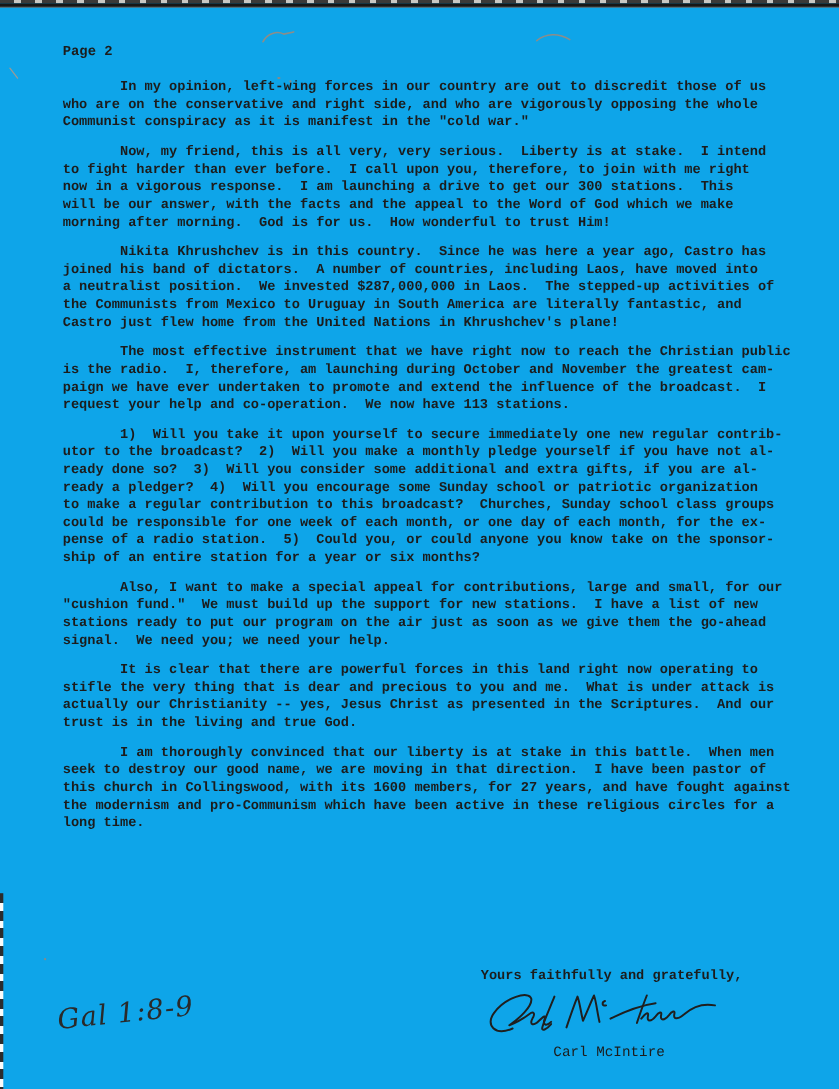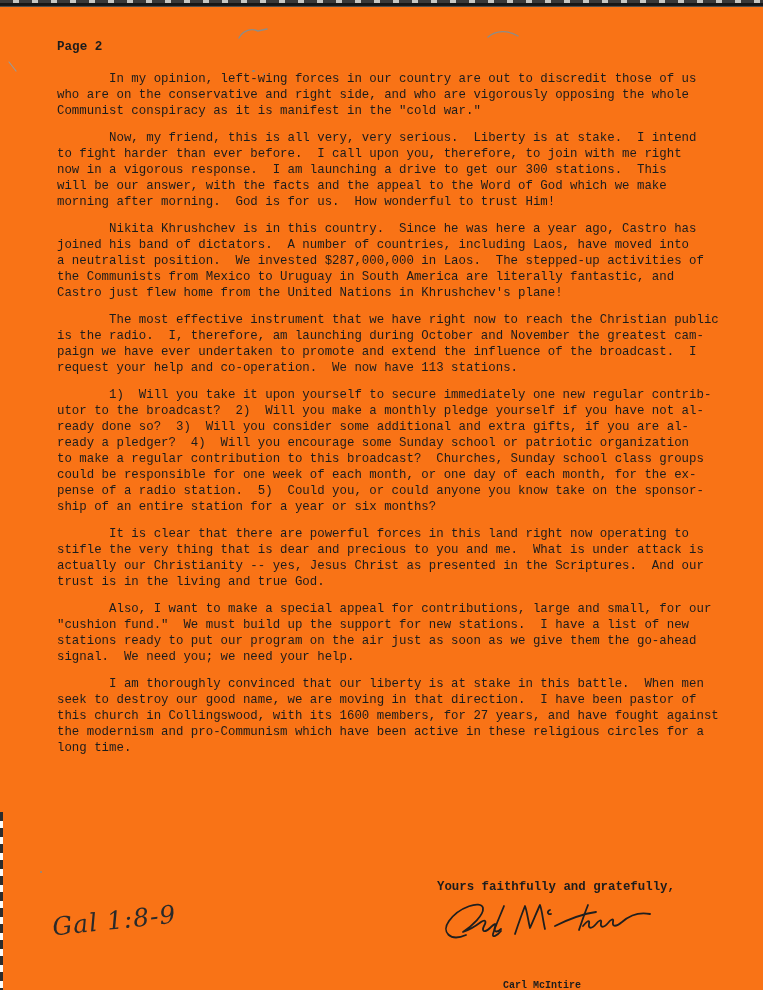--- a/index.html
+++ b/index.html
@@ -8,21 +8,21 @@
     width: 763px;
     height: 990px;
     background: #e9e9e7;
     font-family: "Liberation Mono", "DejaVu Sans Mono", monospace;
     overflow: hidden;
   }
   .page {
     position: relative;
     width: 763px;
     height: 990px;
-    background: #f97316;
+    background: #0ea5e9;
     color: #1c1c1c;
     overflow: hidden;
   }
   
   .scan-top-dashes {
     position: absolute;
     left: 0; top: 0;
     width: 763px; height: 3px;
     background: repeating-linear-gradient(90deg,
       #3a3a3a 0 13px, #c8c8c4 13px 19px);
@@ -49,41 +49,41 @@
     white-space: pre;
   }
   .paragraphs {
     position: absolute;
     left: 57px; top: 71px;
     width: 690px;
   }
   .para {
     margin: 0 0 11px 0;
     font-size: 12.4px;
-    font-weight: normal;
+    font-weight: bold;
     line-height: 16px;
     white-space: pre;
   }
   .closing {
     position: absolute;
     left: 437px; top: 880px;
     font-size: 12.4px;
     font-weight: bold;
     white-space: pre;
     text-align: right;
   }
   .signature-svg {
     position: absolute;
     left: 436px; top: 895px;
   }
   .typed-name {
     position: absolute;
-    left: 503px; top: 980px;
-    font-size: 10px;
-    font-weight: bold;
+    left: 503px; top: 949px;
+    font-size: 13px;
+    font-weight: normal;
     white-space: pre;
   }
   .handwritten-note {
     position: absolute;
     left: 52px; top: 906px;
     font-family: "DejaVu Serif", serif;
     font-style: italic;
     font-size: 25px;
     color: #2a2a2a;
     transform: rotate(-6deg);
@@ -140,28 +140,28 @@
 paign we have ever undertaken to promote and extend the influence of the broadcast.  I
 request your help and co-operation.  We now have 113 stations.</p>
     <p class="para">       1)  Will you take it upon yourself to secure immediately one new regular contrib-
 utor to the broadcast?  2)  Will you make a monthly pledge yourself if you have not al-
 ready done so?  3)  Will you consider some additional and extra gifts, if you are al-
 ready a pledger?  4)  Will you encourage some Sunday school or patriotic organization
 to make a regular contribution to this broadcast?  Churches, Sunday school class groups
 could be responsible for one week of each month, or one day of each month, for the ex-
 pense of a radio station.  5)  Could you, or could anyone you know take on the sponsor-
 ship of an entire station for a year or six months?</p>
+    <p class="para">       Also, I want to make a special appeal for contributions, large and small, for our
+"cushion fund."  We must build up the support for new stations.  I have a list of new
+stations ready to put our program on the air just as soon as we give them the go-ahead
+signal.  We need you; we need your help.</p>
     <p class="para">       It is clear that there are powerful forces in this land right now operating to
 stifle the very thing that is dear and precious to you and me.  What is under attack is
 actually our Christianity -- yes, Jesus Christ as presented in the Scriptures.  And our
 trust is in the living and true God.</p>
-    <p class="para">       Also, I want to make a special appeal for contributions, large and small, for our
-"cushion fund."  We must build up the support for new stations.  I have a list of new
-stations ready to put our program on the air just as soon as we give them the go-ahead
-signal.  We need you; we need your help.</p>
     <p class="para">       I am thoroughly convinced that our liberty is at stake in this battle.  When men
 seek to destroy our good name, we are moving in that direction.  I have been pastor of
 this church in Collingswood, with its 1600 members, for 27 years, and have fought against
 the modernism and pro-Communism which have been active in these religious circles for a
 long time.</p>
   </div>
 
   <div class="closing">Yours faithfully and gratefully,</div>
 
   <svg class="signature-svg" width="218" height="50" viewBox="0 0 218 50">

